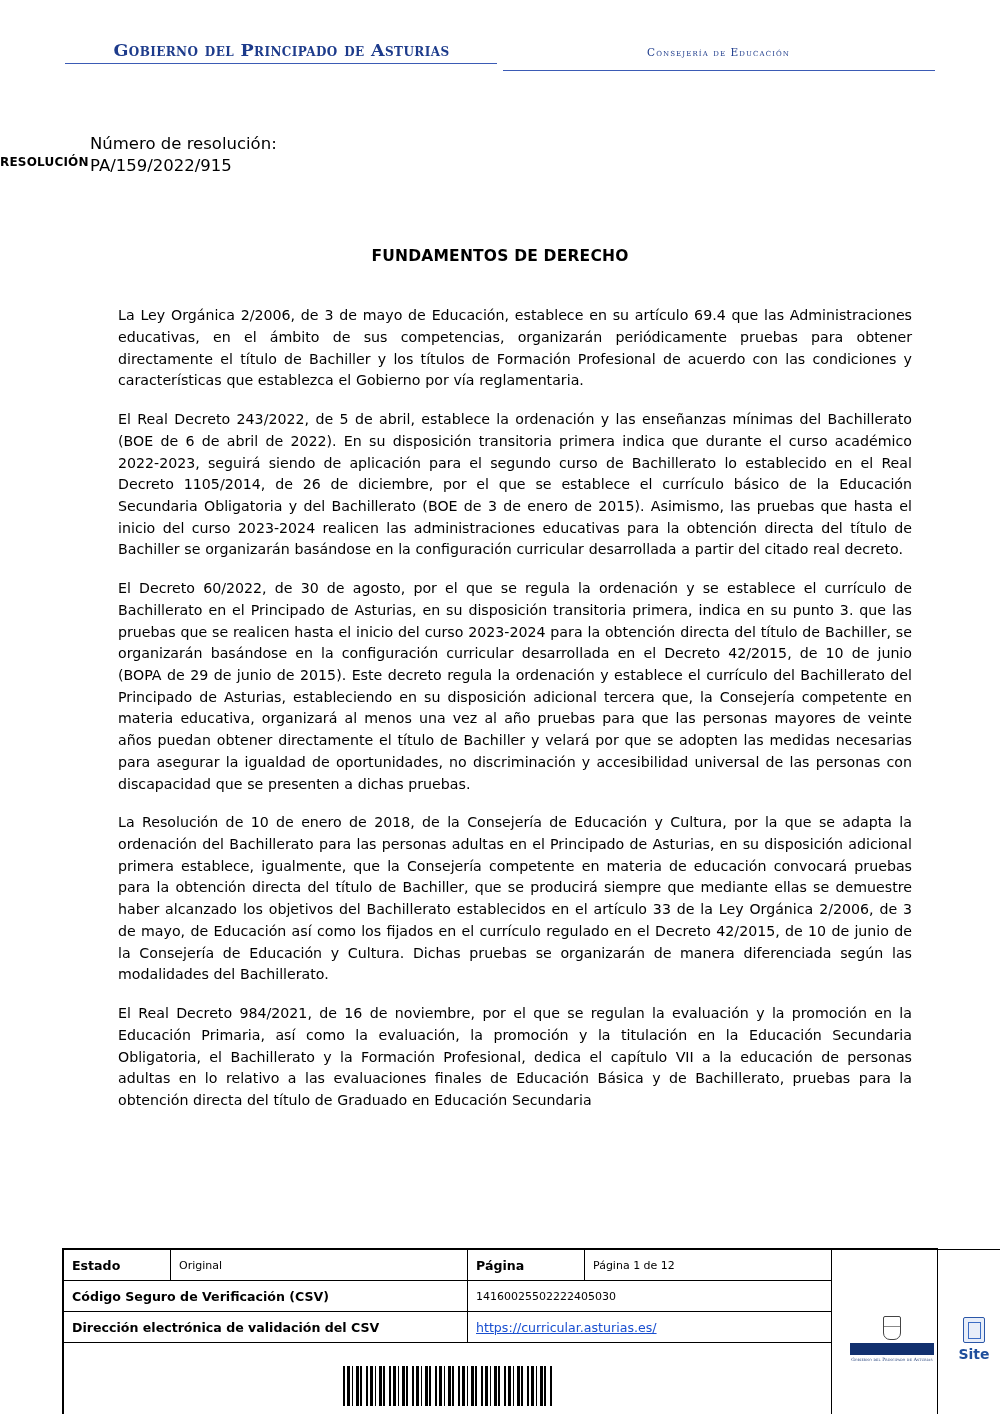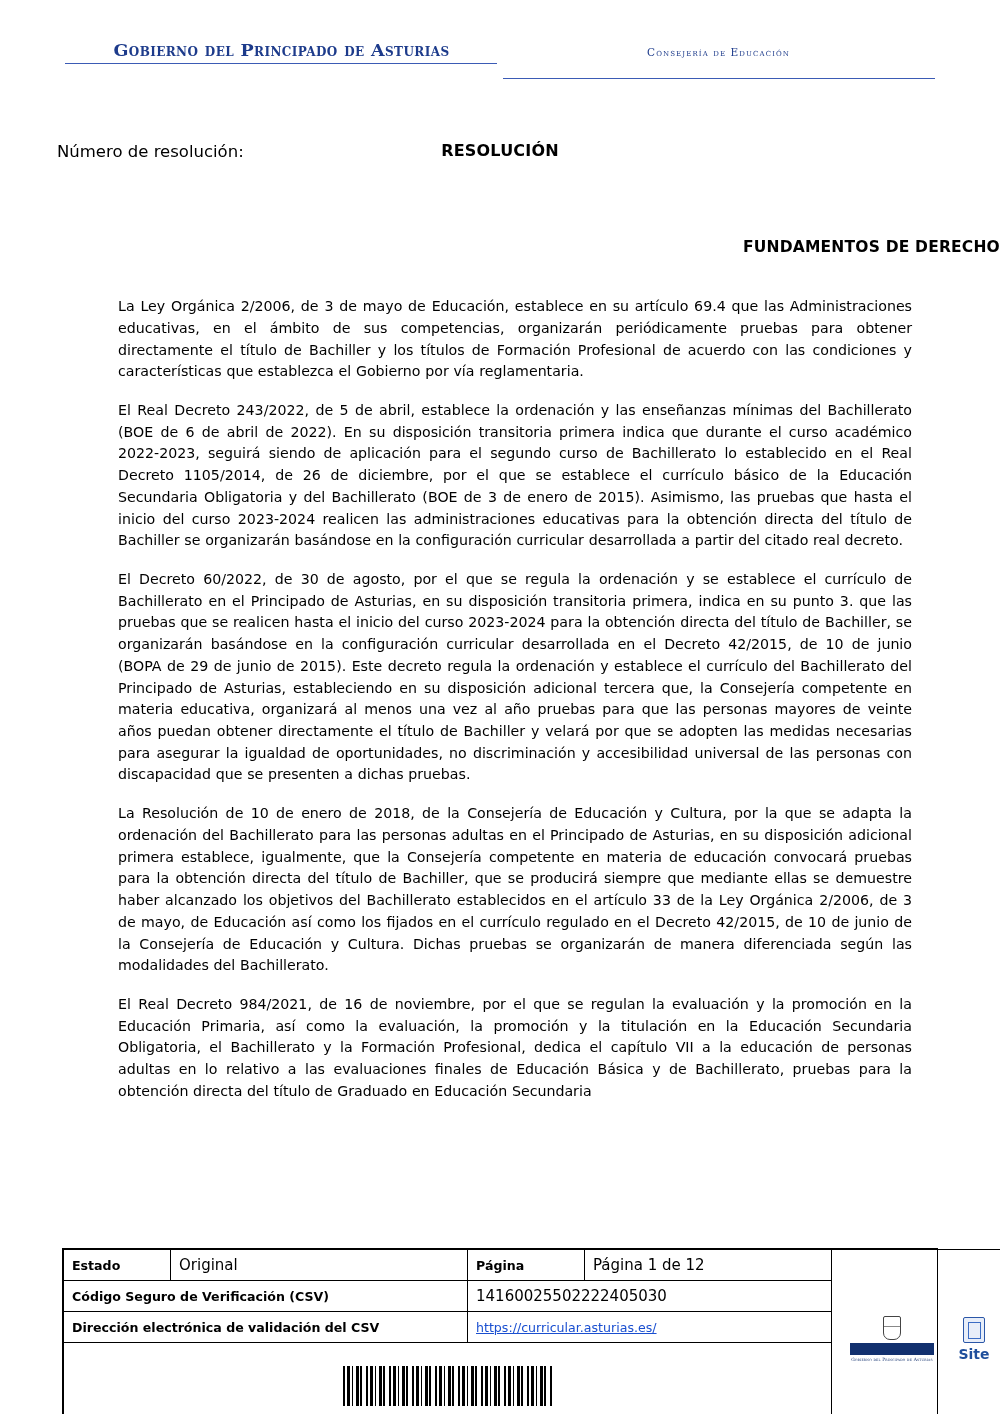--- a/index.html
+++ b/index.html
@@ -41,47 +41,46 @@
     width: 420px;
   }
   .header-line2 {
     font-family: "DejaVu Serif", serif;
     color: #1d3b8b;
     font-size: 10.5px;
     letter-spacing: 1.1px;
     font-variant: small-caps;
     display: inline-block;
     margin-top: 4px;
-    padding: 0 6px 20px 6px;
+    padding: 0 6px 12px 6px;
     border-bottom: 1px solid #3b5bb5;
     width: 420px;
   }
 
   
   .res-block {
     margin-top: 62px;
-    padding-left: 57px;
+    padding-left: 90px;
     font-size: 16.5px;
     line-height: 1.34;
     color: #000;
   }
   .res-block div {
     white-space: pre;
   }
 
   .res-title {
-    text-align: center;
-    font-weight: bold;
-    font-size: 16px;
+    font-weight: bold;
+    font-size: 12px;
     margin-top: -22px;
     letter-spacing: 0.2px;
   }
 
   .section-title {
-    text-align: right;
+    text-align: center;
     font-weight: bold;
     font-size: 15.5px;
     margin-top: 78px;
     letter-spacing: 0.2px;
   }
 
   
   .body-text {
     margin: 0 88px 0 118px;
     margin-top: 40px;
@@ -113,21 +112,21 @@
     border: 1px solid #000;
     padding: 4px 8px;
     vertical-align: middle;
     height: 22px;
   }
   .lbl {
     font-weight: bold;
     font-size: 12.6px;
   }
   .val {
-    font-size: 15px;
+    font-size: 11px;
   }
   .csv-link {
     color: #1a4fd0;
     text-decoration: underline;
     font-size: 12.6px;
   }
   .cell-estado { width: 90px; }
   .cell-estado-val { width: 280px; }
   .cell-pagina { width: 100px; }
   .cell-pagina-val { width: 230px; }
@@ -238,20 +237,21 @@
 
 <div class="page">
 
   <div class="doc-header">
     <div class="header-line1">Gobierno del Principado de Asturias</div>
     <div class="header-line2">Consejería de Educación</div>
   </div>
 
   <div class="res-block">
     <div>Número de resolución:</div>
+    <div>PA/159/2022/915</div>
   </div>
   <div class="res-title">RESOLUCIÓN</div>
 
   <div class="section-title">FUNDAMENTOS DE DERECHO</div>
 
   <div class="body-text">
     <p>La Ley Orgánica 2/2006, de 3 de mayo de Educación, establece en su artículo 69.4 que las Administraciones educativas, en el ámbito de sus competencias, organizarán periódicamente pruebas para obtener directamente el título de Bachiller y los títulos de Formación Profesional de acuerdo con las condiciones y características que establezca el Gobierno por vía reglamentaria.</p>
     <p>El Real Decreto 243/2022, de 5 de abril, establece la ordenación y las enseñanzas mínimas del Bachillerato (BOE de 6 de abril de 2022). En su disposición transitoria primera indica que durante el curso académico 2022-2023, seguirá siendo de aplicación para el segundo curso de Bachillerato lo establecido en el Real Decreto 1105/2014, de 26 de diciembre, por el que se establece el currículo básico de la Educación Secundaria Obligatoria y del Bachillerato (BOE de 3 de enero de 2015). Asimismo, las pruebas que hasta el inicio del curso 2023-2024 realicen las administraciones educativas para la obtención directa del título de Bachiller se organizarán basándose en la configuración curricular desarrollada a partir del citado real decreto.</p>
     <p>El Decreto 60/2022, de 30 de agosto, por el que se regula la ordenación y se establece el currículo de Bachillerato en el Principado de Asturias, en su disposición transitoria primera, indica en su punto 3. que las pruebas que se realicen hasta el inicio del curso 2023-2024 para la obtención directa del título de Bachiller, se organizarán basándose en la configuración curricular desarrollada en el Decreto 42/2015, de 10 de junio (BOPA de 29 de junio de 2015). Este decreto regula la ordenación y establece el currículo del Bachillerato del Principado de Asturias, estableciendo en su disposición adicional tercera que, la Consejería competente en materia educativa, organizará al menos una vez al año pruebas para que las personas mayores de veinte años puedan obtener directamente el título de Bachiller y velará por que se adopten las medidas necesarias para asegurar la igualdad de oportunidades, no discriminación y accesibilidad universal de las personas con discapacidad que se presenten a dichas pruebas.</p>
     <p>La Resolución de 10 de enero de 2018, de la Consejería de Educación y Cultura, por la que se adapta la ordenación del Bachillerato para las personas adultas en el Principado de Asturias, en su disposición adicional primera establece, igualmente, que la Consejería competente en materia de educación convocará pruebas para la obtención directa del título de Bachiller, que se producirá siempre que mediante ellas se demuestre haber alcanzado los objetivos del Bachillerato establecidos en el artículo 33 de la Ley Orgánica 2/2006, de 3 de mayo, de Educación así como los fijados en el currículo regulado en el Decreto 42/2015, de 10 de junio de la Consejería de Educación y Cultura. Dichas pruebas se organizarán de manera diferenciada según las modalidades del Bachillerato.</p>

